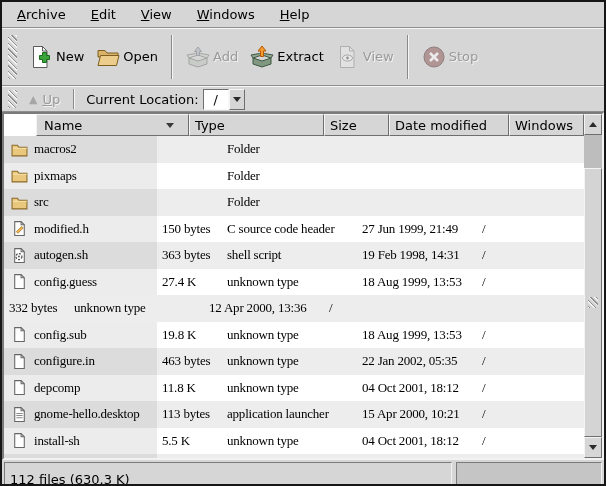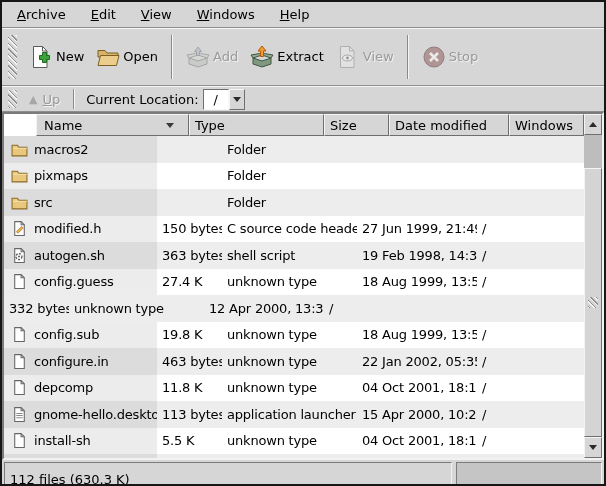--- a/index.html
+++ b/index.html
@@ -93,21 +93,21 @@
   .list-main { flex:1 1 auto; display:flex; flex-direction:column; overflow:hidden; }
   .header-row { display:flex; flex:0 0 22px; height:22px;margin-left:32px; }
   .hcell {
     background:#d6d6d6;
     border:1px solid; border-color:#f4f4f4 #6e6e6e #6e6e6e #f4f4f4;
     display:flex; align-items:center;
     padding:0 5px; white-space:nowrap; overflow:hidden;
   }
   .sort-arrow { margin-left:auto; margin-right:9px; width:0; height:0;
     border:4px solid transparent; border-top:5px solid #3a3a3a; margin-top:4px; }
-  .rows { flex:1 1 auto; overflow:hidden; }
+  .rows { flex:1 1 auto; overflow:hidden;font-family:Liberation Serif, serif; }
   .frow { display:flex; height:26.5px; align-items:center; letter-spacing:-0.2px; }
   .frow.even        { background:#ededed; }
   .frow.odd         { background:#ffffff; }
   .frow.even .c-name { background:#dcdcdc; }
   .frow.odd  .c-name { background:#ececec; }
   .cell { height:100%; display:flex; align-items:center; padding:0 5px; white-space:nowrap; overflow:hidden; }
   .c-name { width:153px; flex:0 0 153px; padding-left:7px; gap:6px; }
   .c-size { width:65px;  flex:0 0 65px;  }
   .c-type { width:135px; flex:0 0 135px; }
   .c-date { width:120px; flex:0 0 120px; }

